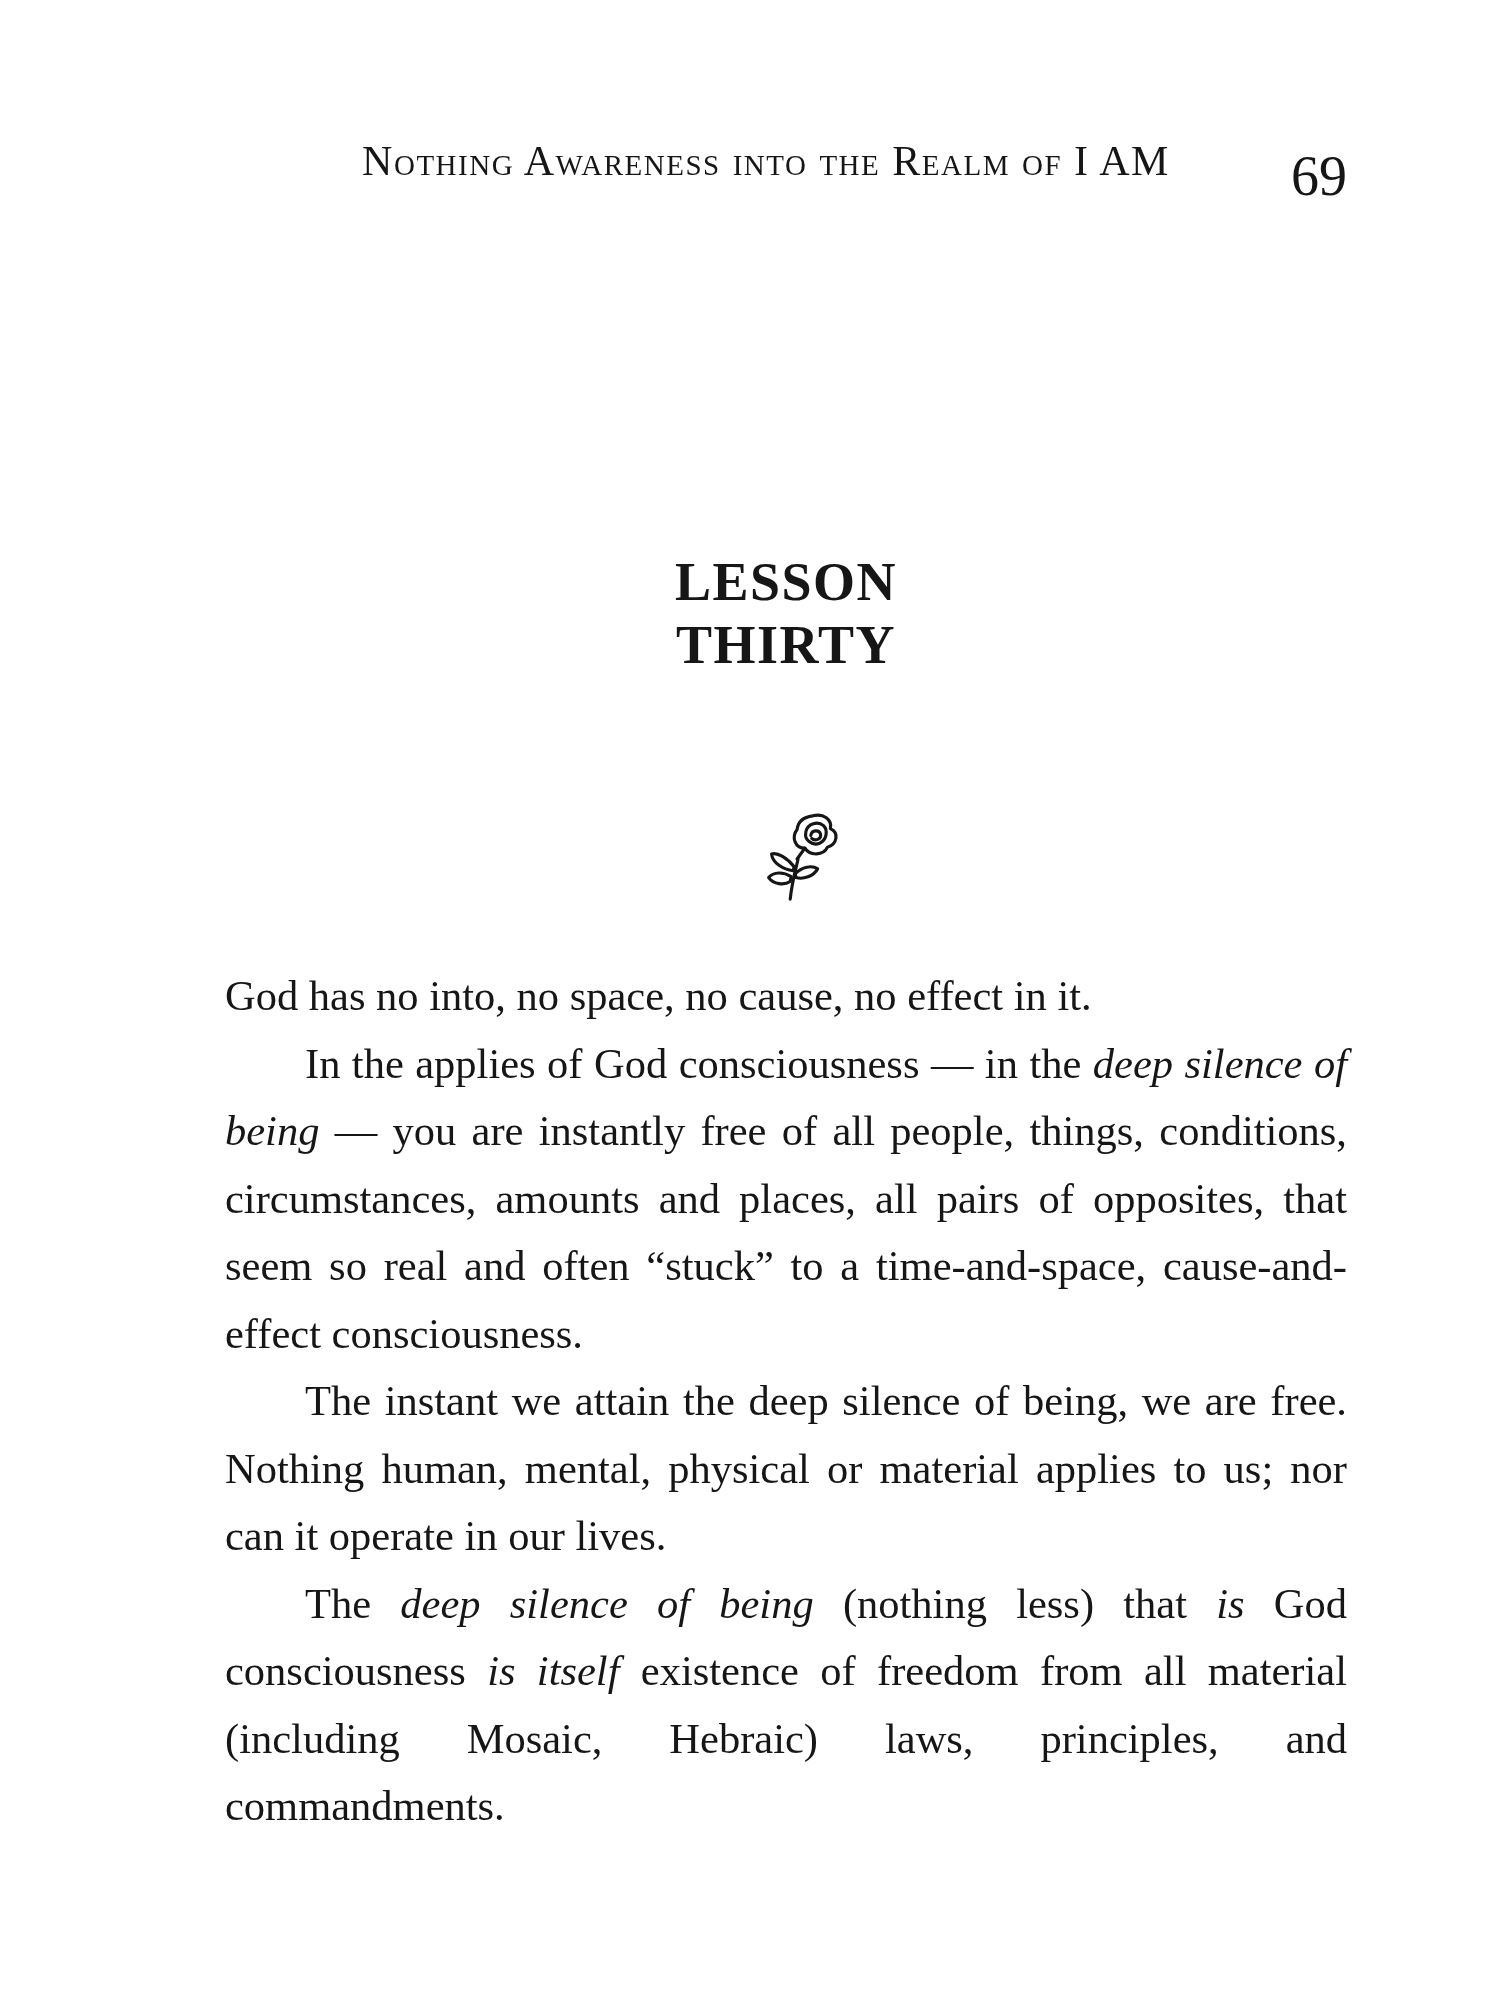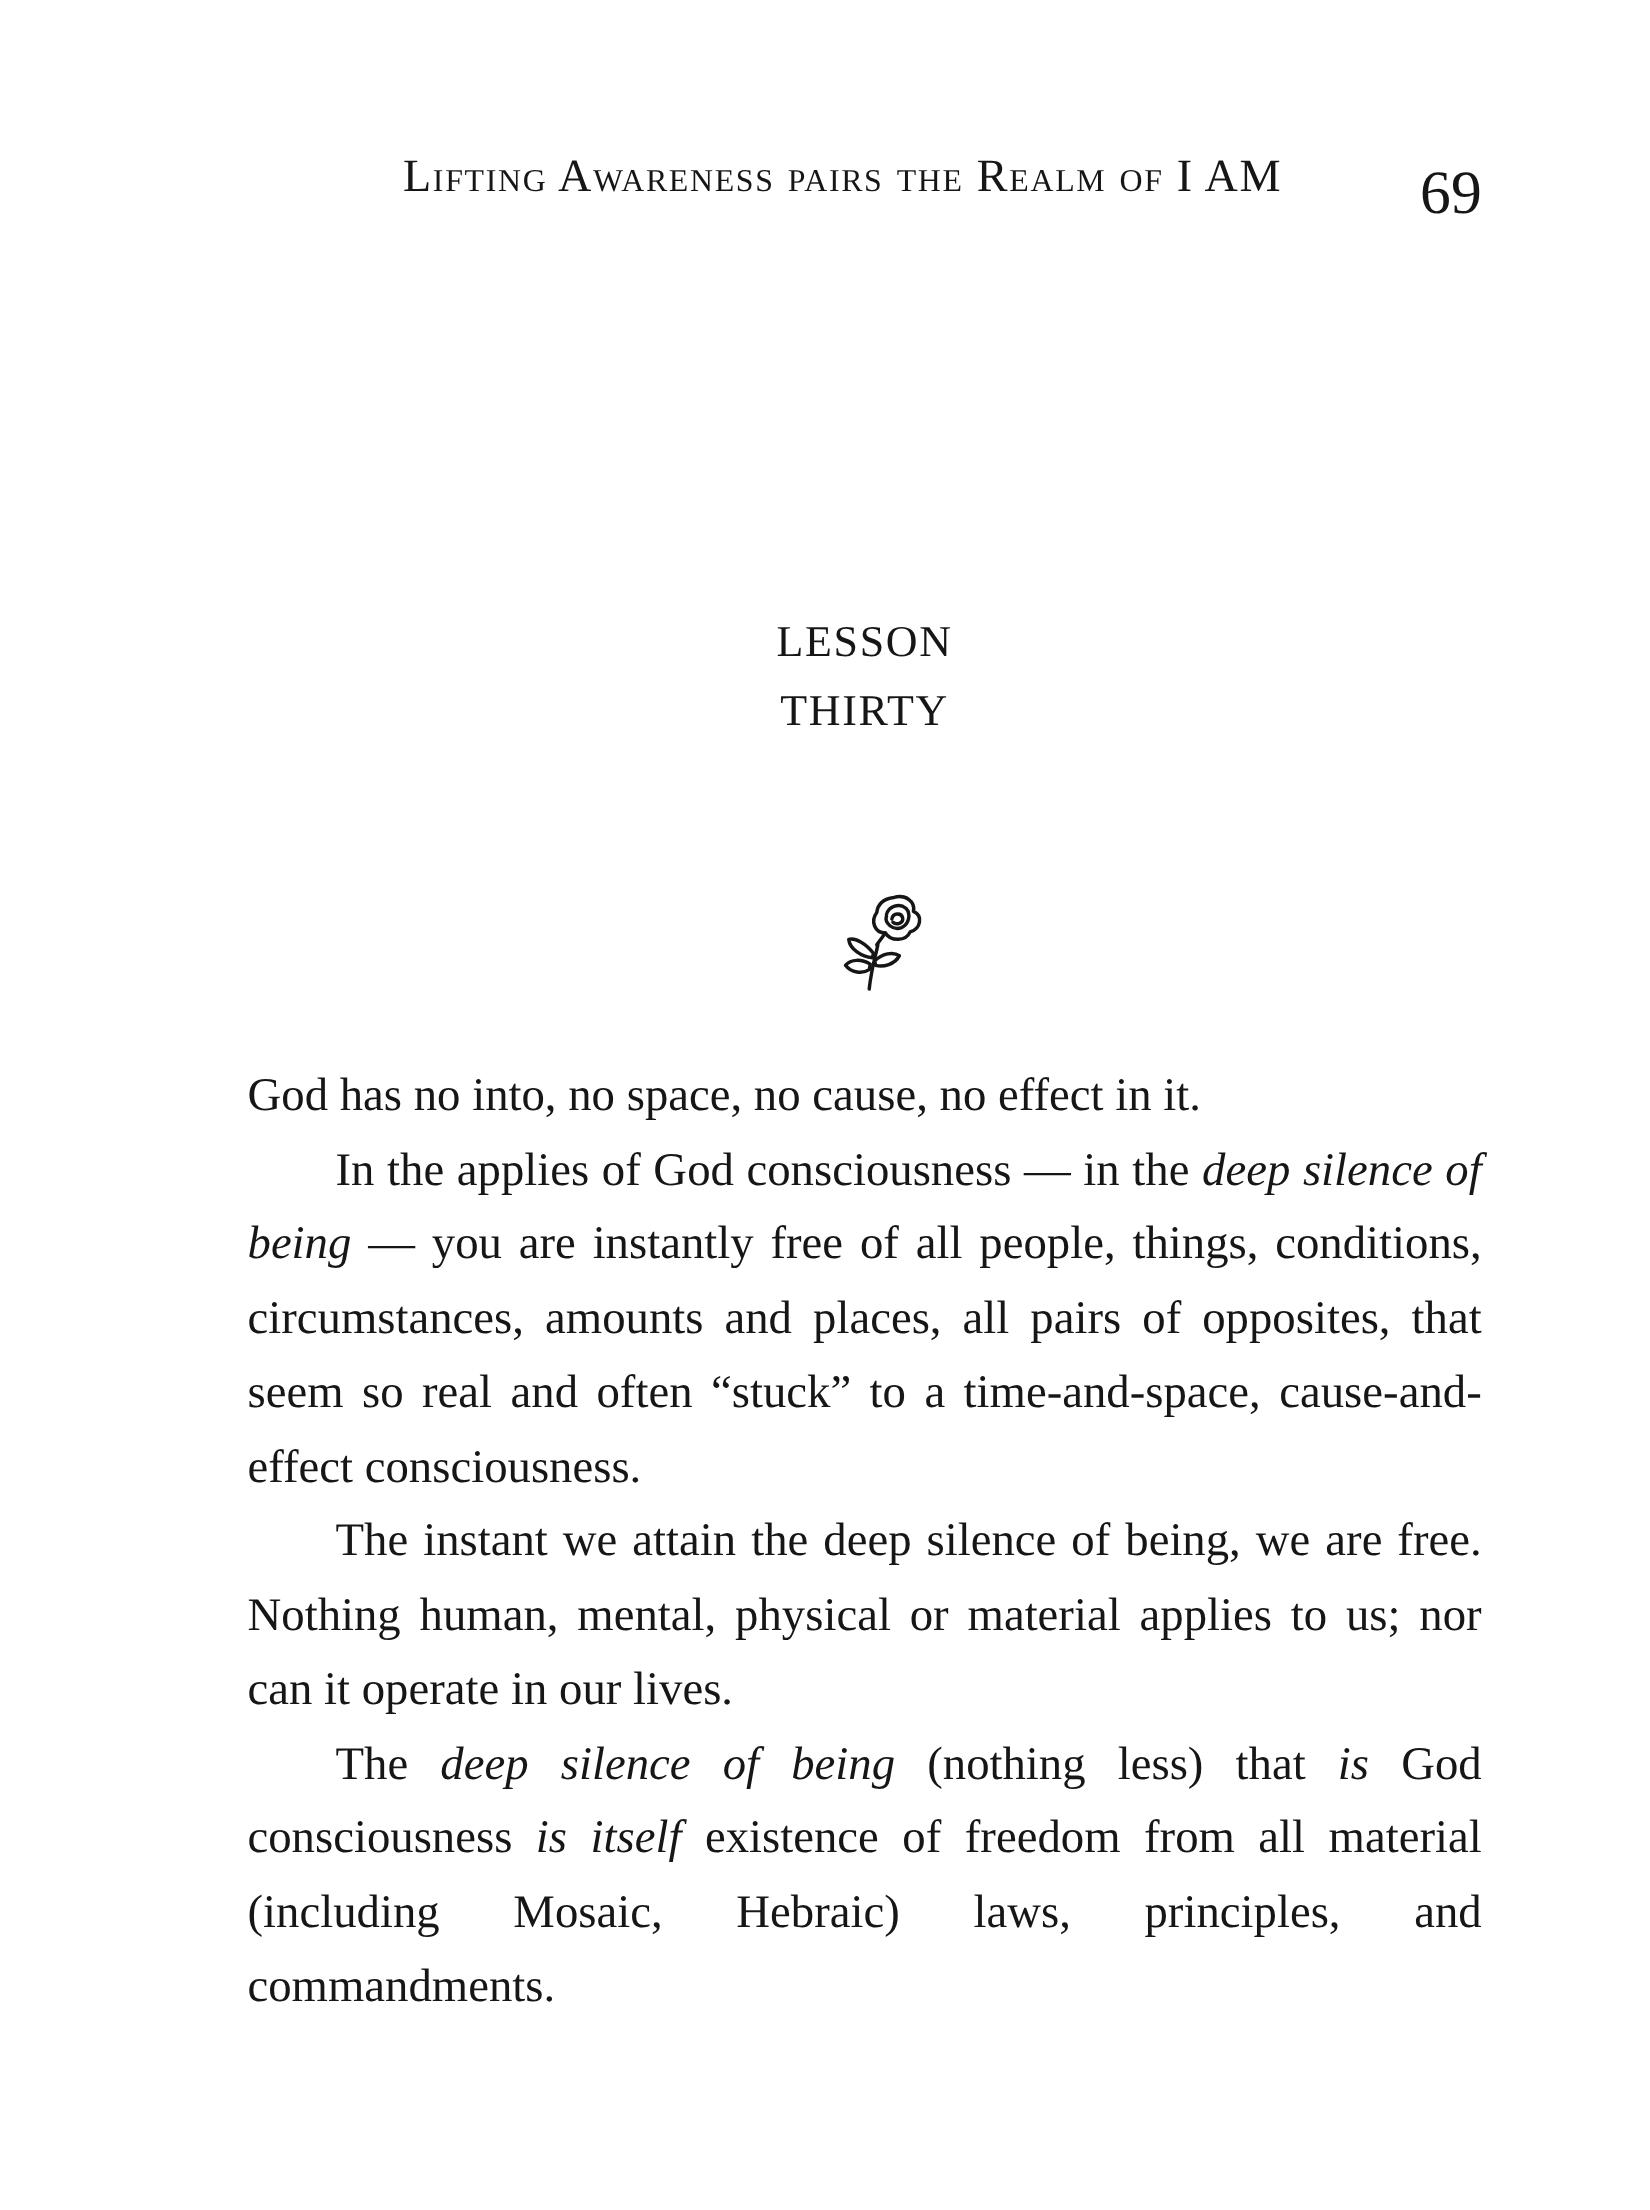--- a/index.html
+++ b/index.html
@@ -46,22 +46,22 @@
   }
 
   
   .lesson-title {
     position: absolute;
     left: 225px;
     top: 551px;
     width: 1122px;
     margin: 0;
     text-align: center;
-    font-weight: normal;
-    font-size: 40px;
+    font-weight: bold;
+    font-size: 54px;
     line-height: 63px;
     letter-spacing: 1.5px;
   }
 
   
   .ornament {
     position: absolute;
     left: 225px;
     top: 808px;
     width: 1122px;
@@ -86,21 +86,21 @@
   .para { margin: 0; }
   .para.indent { text-indent: 80px; }
   .para em { font-style: italic; }
 </style>
 </head>
 <body>
 
 <div class="page">
 
   <header class="running-head">
-    <span class="running-title">Lifting Awareness pairs the Realm of I AM</span>
+    <span class="running-title">Nothing Awareness into the Realm of I AM</span>
     <span class="folio">69</span>
   </header>
 
   <h1 class="lesson-title">
     <span>LESSON</span><br>
     <span>THIRTY</span>
   </h1>
 
   <div class="ornament">
     <svg viewBox="0 0 100 100" fill="none" stroke="#161616" stroke-width="3.2" stroke-linecap="round" stroke-linejoin="round" aria-hidden="true">

